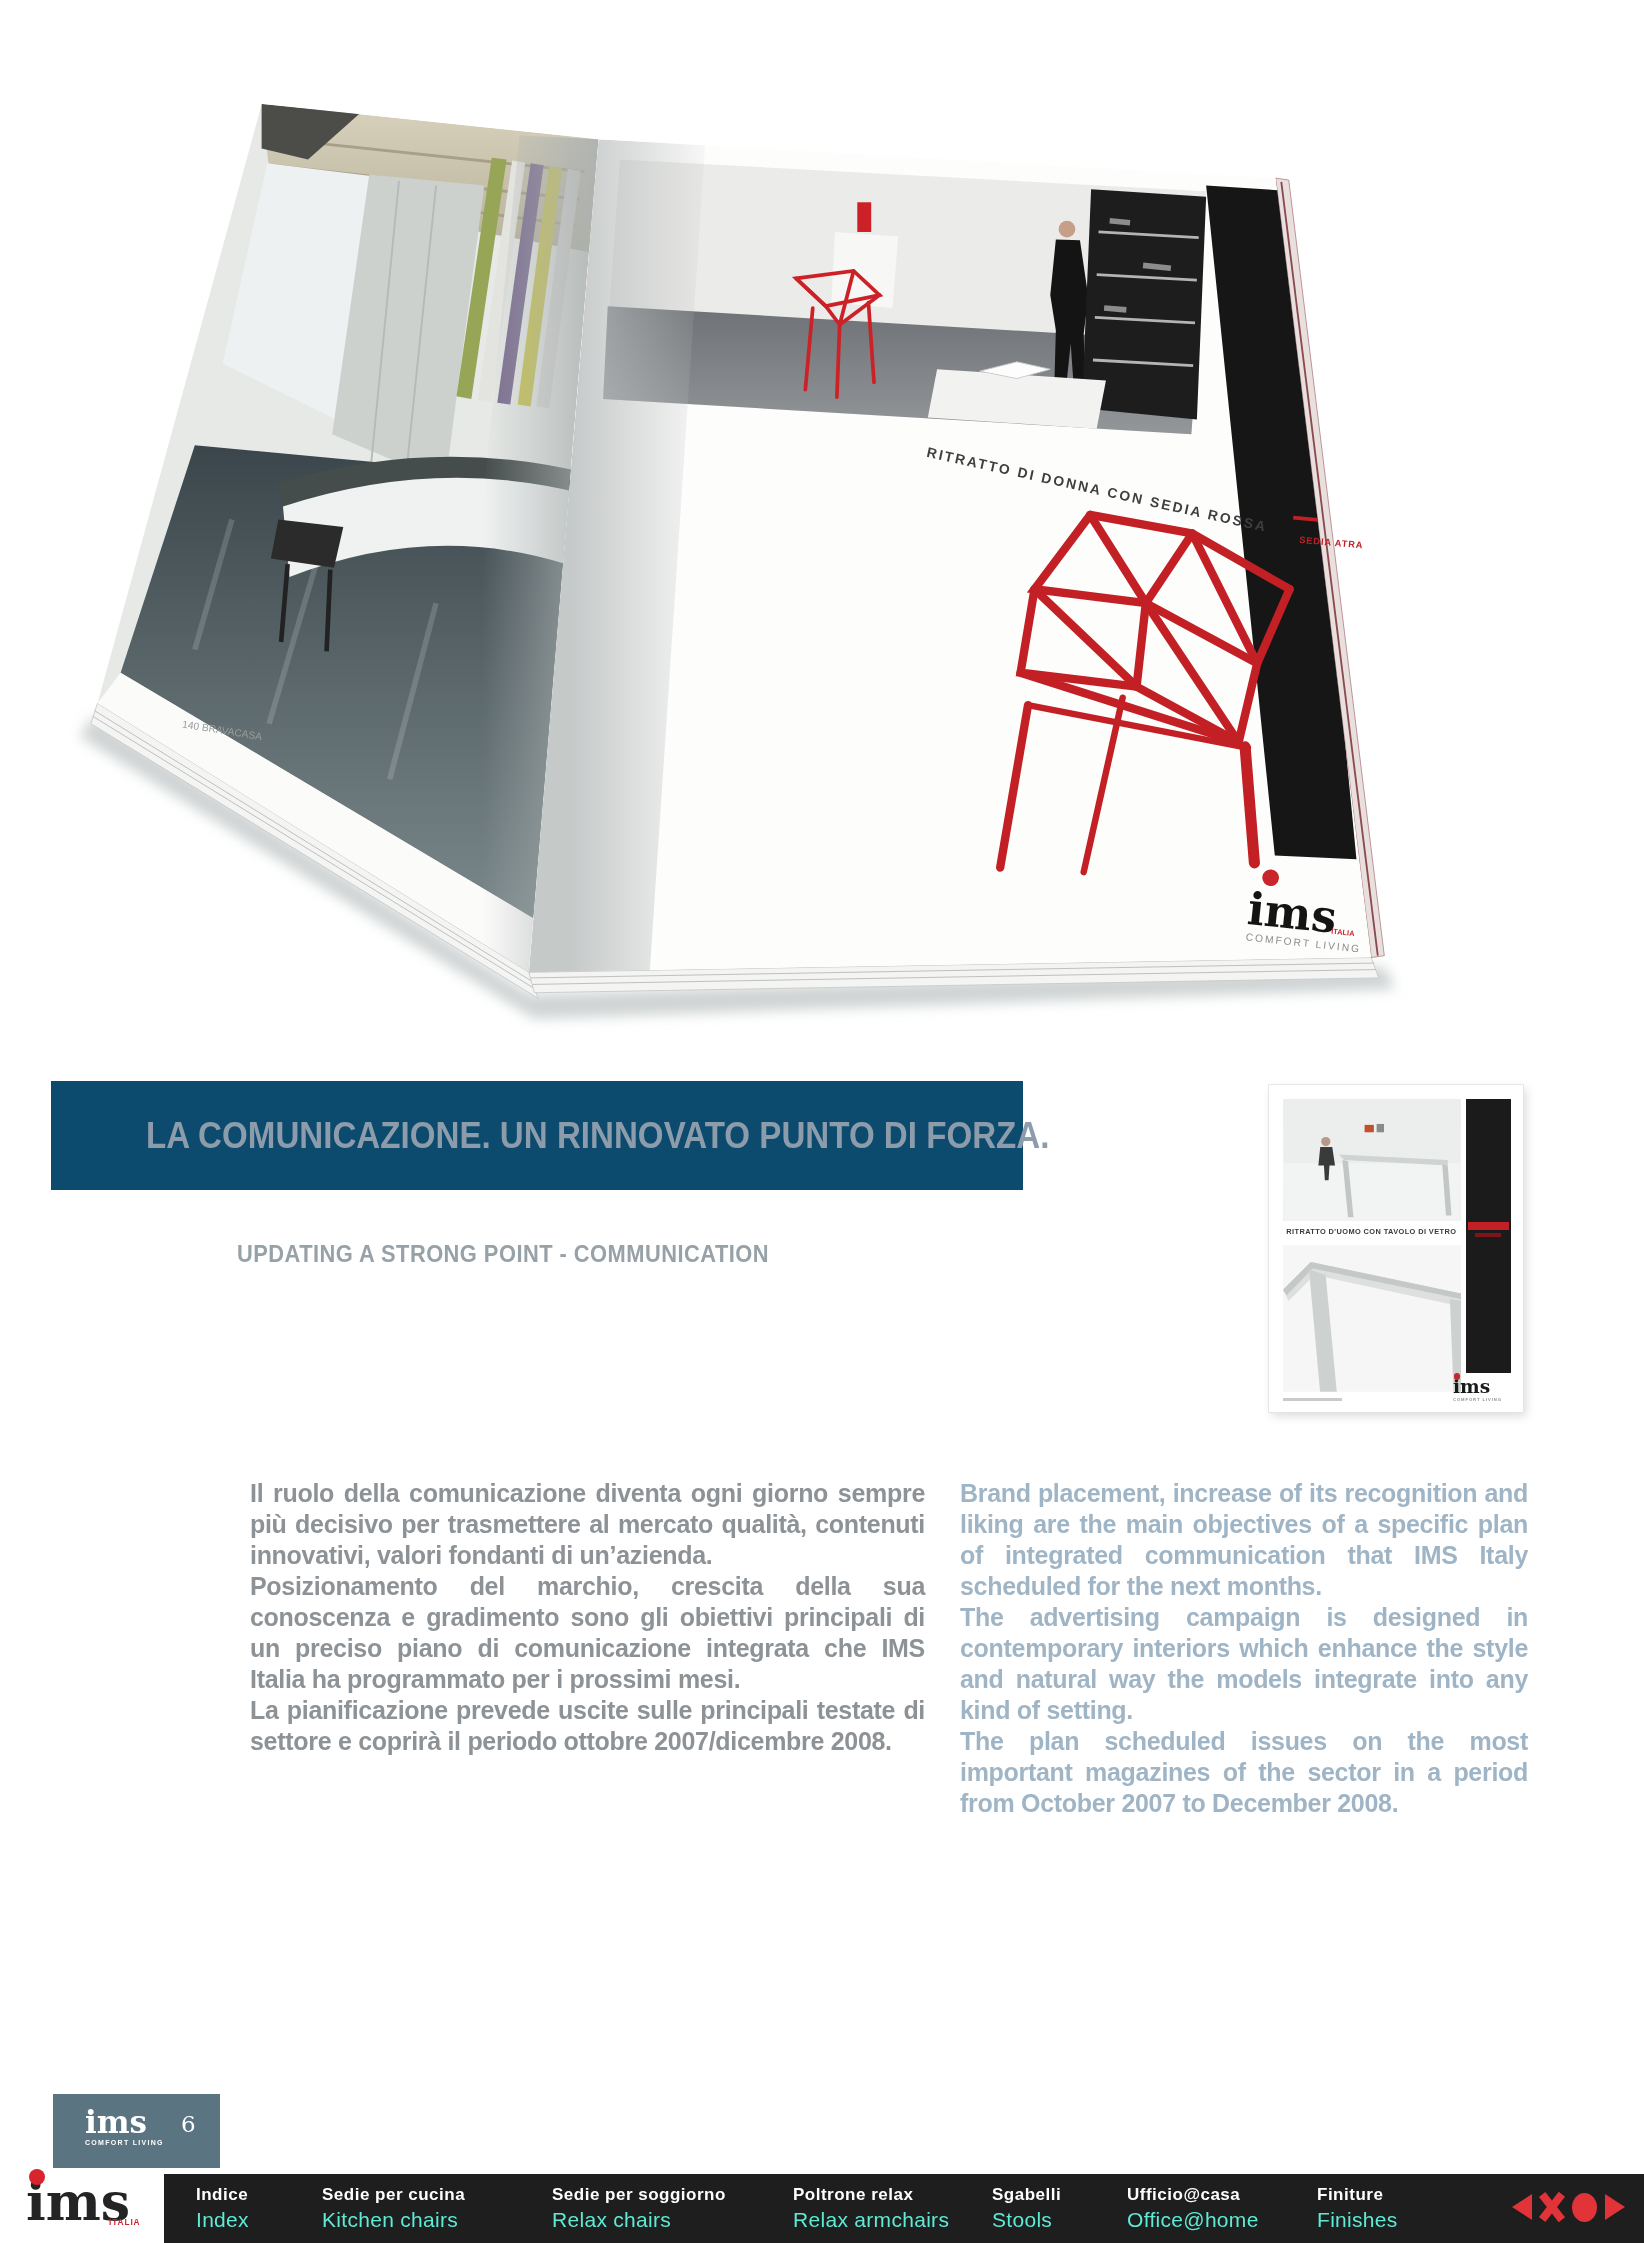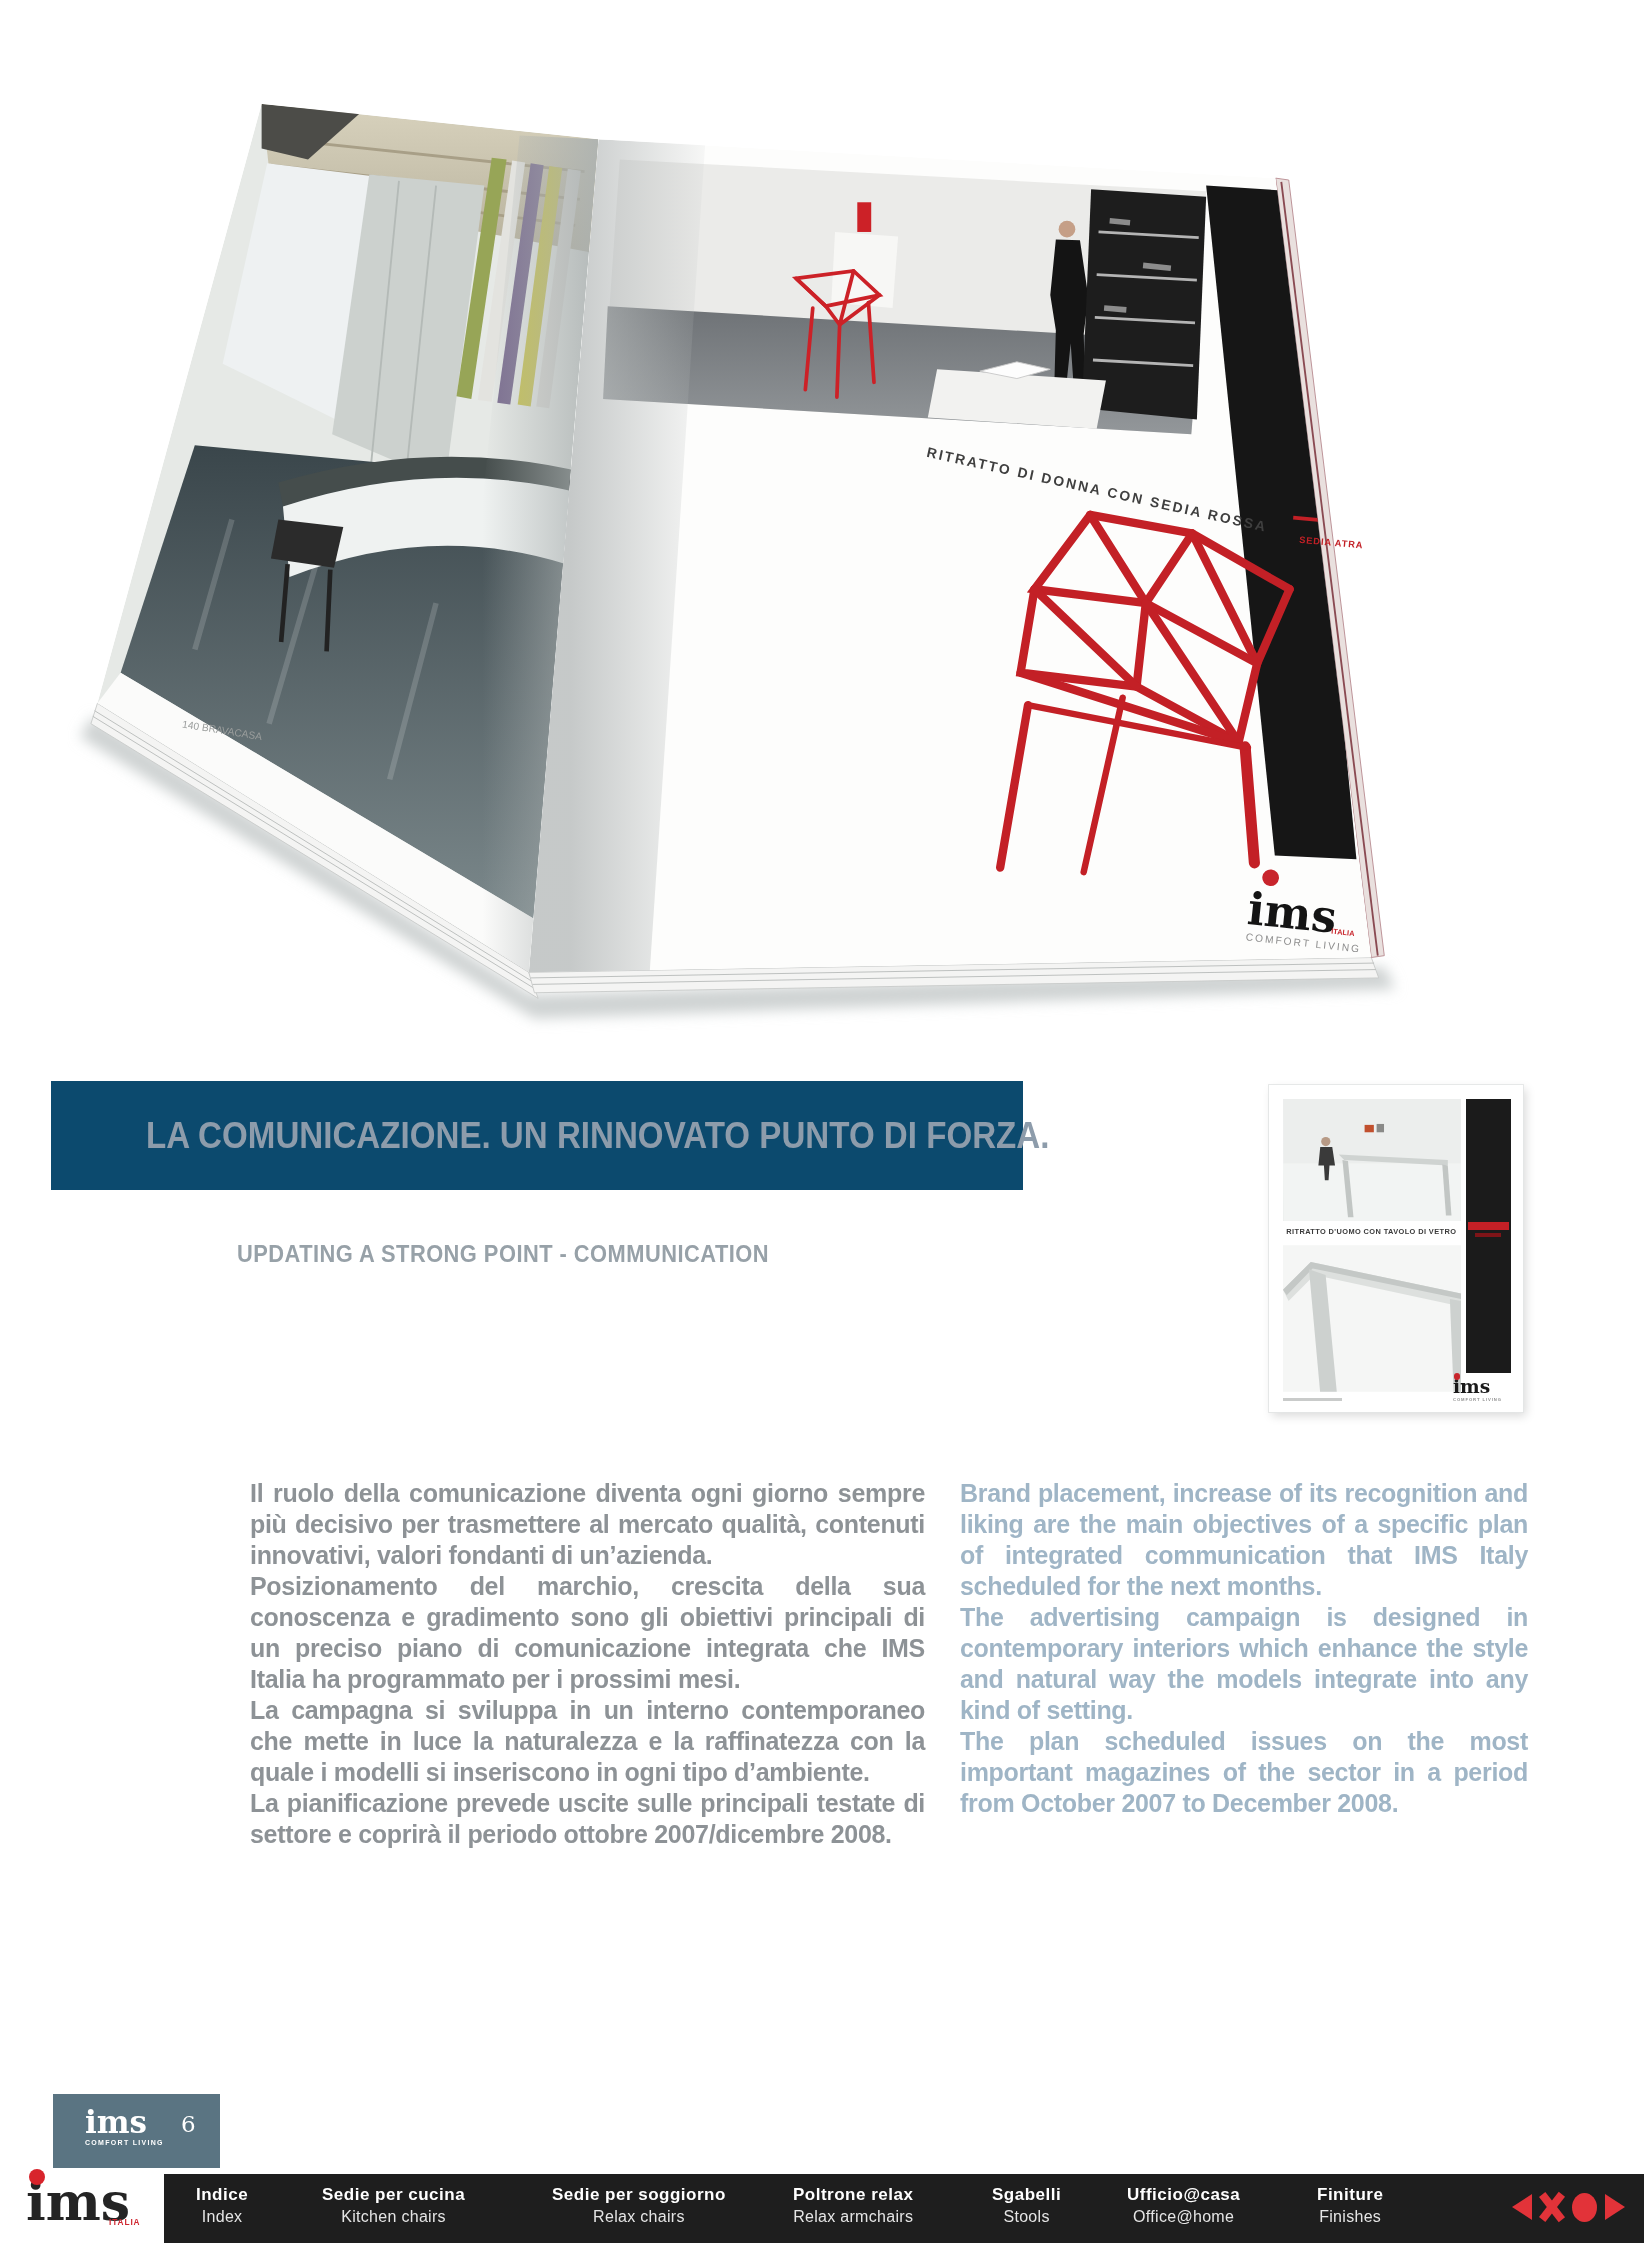--- a/index.html
+++ b/index.html
@@ -49,21 +49,21 @@
 
   .footer-bar{position:absolute;left:164px;top:2174px;width:1480px;height:70px;background:#1e1e1e;}
   .brand-logo{position:absolute;left:26px;top:2176px;width:130px;height:67px;}
   .brand-logo .t{font-family:"DejaVu Serif",serif;font-weight:bold;font-size:52px;color:#242424;line-height:1;}
   .brand-logo .dot{position:absolute;left:2.8px;top:-7.4px;width:16px;height:16px;border-radius:50%;background:#d8242c;}
   .brand-logo .country{position:absolute;left:83px;top:41px;font-size:8.3px;font-weight:bold;
     color:#cf2630;letter-spacing:0.9px;}
 
   .nav-item{position:absolute;top:11px;white-space:nowrap;}
   .nav-item .it{display:block;font-size:17px;font-weight:bold;color:#ffffff;letter-spacing:0.5px;}
-  .nav-item .en{display:block;font-size:16px;color:#e5e5e5;letter-spacing:0.3px;margin-top:2.8px;text-align:center;}
+  .nav-item .en{display:block;font-size:21px;color:#5eead4;letter-spacing:0.3px;margin-top:2.8px;}
 
   .nav-icons{position:absolute;right:18.6px;top:18.6px;display:flex;align-items:center;gap:8.3px;}
   .tri-left{width:0;height:0;border-top:13px solid transparent;border-bottom:13px solid transparent;
     border-right:20.4px solid #e23339;}
   .tri-right{width:0;height:0;border-top:13px solid transparent;border-bottom:13px solid transparent;
     border-left:20.4px solid #e23339;}
   .x-icon{position:relative;width:24px;height:28px;}
   .x-icon:before,.x-icon:after{content:"";position:absolute;left:8.3px;top:-1.9px;width:8.3px;height:32px;background:#e23339;}
   .x-icon:before{transform:rotate(38deg);}
   .x-icon:after{transform:rotate(-38deg);}
@@ -245,21 +245,20 @@
     <div class="thumb-logo">
       <div class="dot"></div>
       <div class="t">ims</div>
       <div class="sub">COMFORT LIVING</div>
     </div>
   </div>
 
   <div class="col col-it">
       <p>Il ruolo della comunicazione diventa ogni giorno sempre più decisivo per trasmettere al mercato qualità, contenuti innovativi, valori fondanti di un’azienda.</p>
       <p>Posizionamento del marchio, crescita della sua conoscenza e gradimento sono gli obiettivi principali di un preciso piano di comunicazione integrata che IMS Italia ha programmato per i prossimi mesi.</p>
-      <p>La campagna si sviluppa in un interno contemporaneo che mette in luce la naturalezza e la raffinatezza con la quale i modelli si inseriscono in ogni tipo d’ambiente.</p>
       <p>La pianificazione prevede uscite sulle principali testate di settore e coprirà il periodo ottobre 2007/dicembre 2008.</p>
     </div>
   <div class="col col-en">
       <p>Brand placement, increase of its recognition and liking are the main objectives of a specific plan of integrated communication that IMS Italy scheduled for the next months.</p>
       <p>The advertising campaign is designed in contemporary interiors which enhance the style and natural way the models integrate into any kind of setting.</p>
       <p>The plan scheduled issues on the most important magazines of the sector in a period from October 2007 to December 2008.</p>
     </div>
 
   <div class="pagebox">
     <div class="logo">

